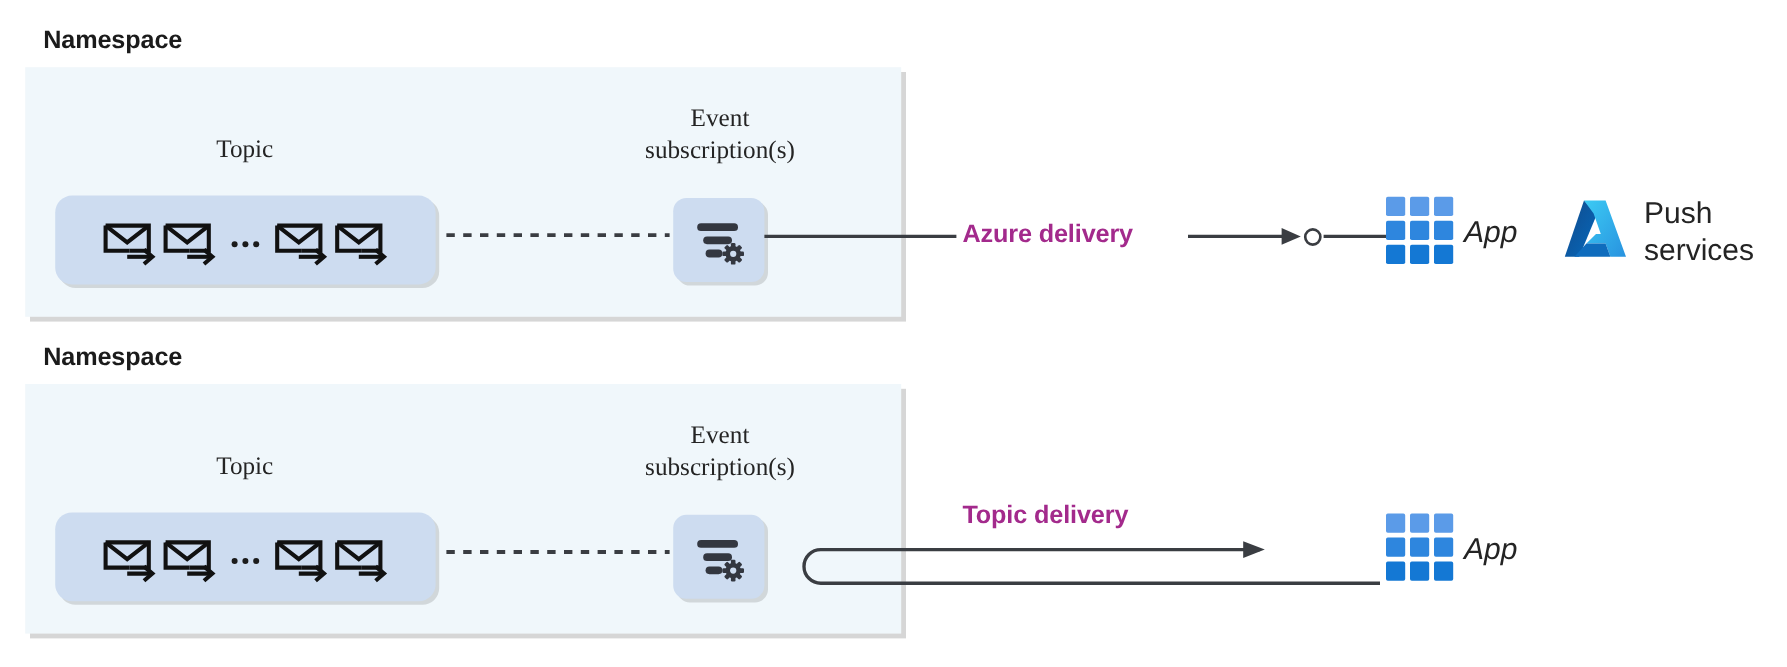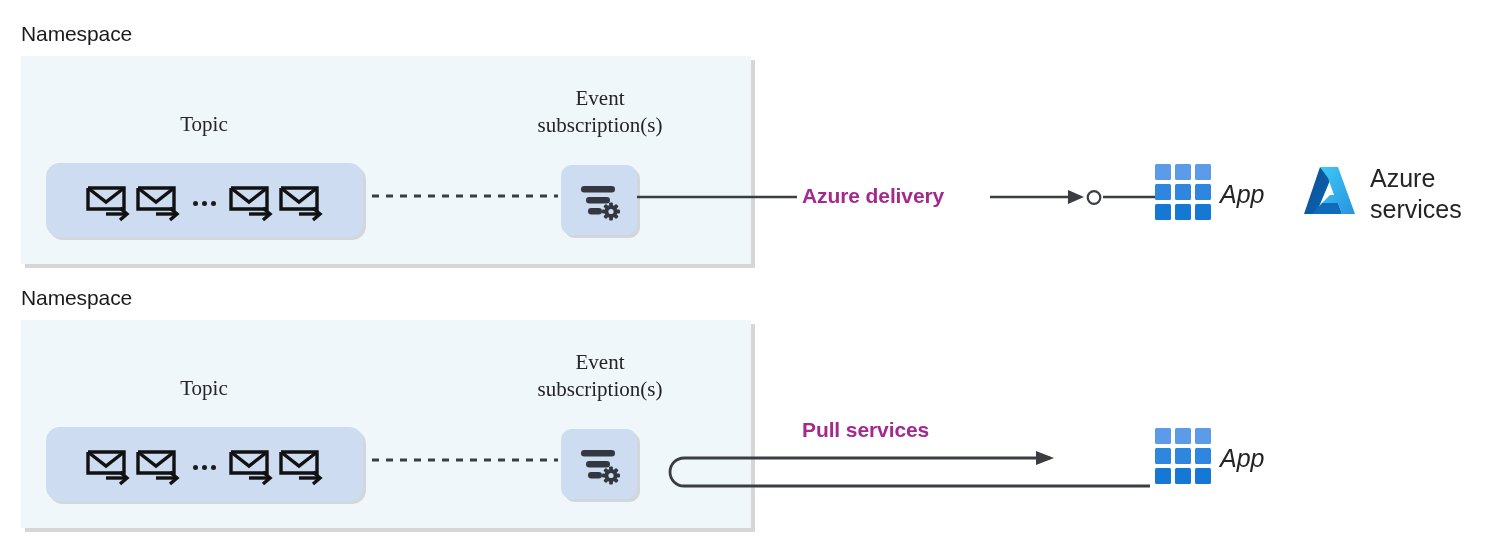--- a/index.html
+++ b/index.html
@@ -17,24 +17,25 @@
     width: 1489px;
     height: 556px;
     overflow: hidden;
     background: #ffffff;
   }
   .abs { position: absolute; }
 
   
   .ns-label {
     font-size: 21px;
-    font-weight: normal;
+    font-weight: bold;
     color: #1b1b1b;
     letter-spacing: -0.1px;
     white-space: nowrap;
+    margin-left: 15px;
   }
 
   
   .ns-box {
     background: #f0f7fb;
     box-shadow: 4px 4px 0 0 rgba(0,0,0,0.16);
     box-sizing: border-box;
   }
 
   
@@ -234,21 +235,21 @@
           <stop offset="0" stop-color="#3ccbf4"></stop>
           <stop offset="1" stop-color="#2892df"></stop>
         </linearGradient>
       </defs>
       <path d="M22 3 L6 50 L18 50 L33 14 Z" fill="url(#azg1)"></path>
       <path d="M22 3 L40 3 L57 50 L44 50 L40 39 L24 39 L32 31 L36 31 L30 14 Z" fill="url(#azg2)"></path>
       <path d="M24 39 L40 39 L44 50 L14 50 Z" fill="#0f6cbd"></path>
     </svg>
   </span>
 
-  <div class="abs azure-label" style="left:1370px; top:163px; width:120px;">Azure
+  <div class="abs azure-label" style="left:1370px; top:163px; width:120px;">Push
 services</div>
 
   <div class="abs ns-label" style="left:21px; top:286px;">Namespace</div>
 
   <div class="abs ns-box" style="left:21px; top:320px; width:730px; height:208px;"></div>
 
   <div class="abs inner-label" style="left:104px; top:375px; width:200px;">Topic</div>
 
   <div class="abs inner-label" style="left:498px; top:349px; width:204px;">Event
 subscription(s)</div>
@@ -314,21 +315,21 @@
           <rect x="34.1" y="24.5" width="3.8" height="18" rx="1"></rect>
           <rect x="27" y="31.6" width="18" height="3.8" rx="1"></rect>
           <rect x="34.1" y="24.5" width="3.8" height="18" rx="1" transform="rotate(45 36 33.5)"></rect>
           <rect x="27" y="31.6" width="18" height="3.8" rx="1" transform="rotate(45 36 33.5)"></rect>
         </g>
         <circle cx="36" cy="33.5" r="2.6" fill="#cddcf0"></circle>
       </svg>
     </span>
   </div>
 
-  <div class="abs delivery-label" style="left:802px; top:418px;">Pull services</div>
+  <div class="abs delivery-label" style="left:802px; top:418px;">Topic delivery</div>
 
   <svg class="abs" style="left:650px; top:448px;" width="510" height="48">
     <path d="M400 10 L34 10 A14 14 0 0 0 34 38 L500 38" fill="none" stroke="#3a3d42" stroke-width="2.8" stroke-linecap="butt"></path>
     <path d="M386 3 L404 10 L386 17 Z" fill="#3a3d42"></path>
   </svg>
 
   <span class="abs" style="left:1155px; top:428px;">
     <svg width="57" height="57" viewBox="0 0 57 57">
       <rect x="0" y="0" width="16" height="16" rx="1.5" fill="#5b9be8"></rect>
       <rect x="20" y="0" width="16" height="16" rx="1.5" fill="#5b9be8"></rect>

